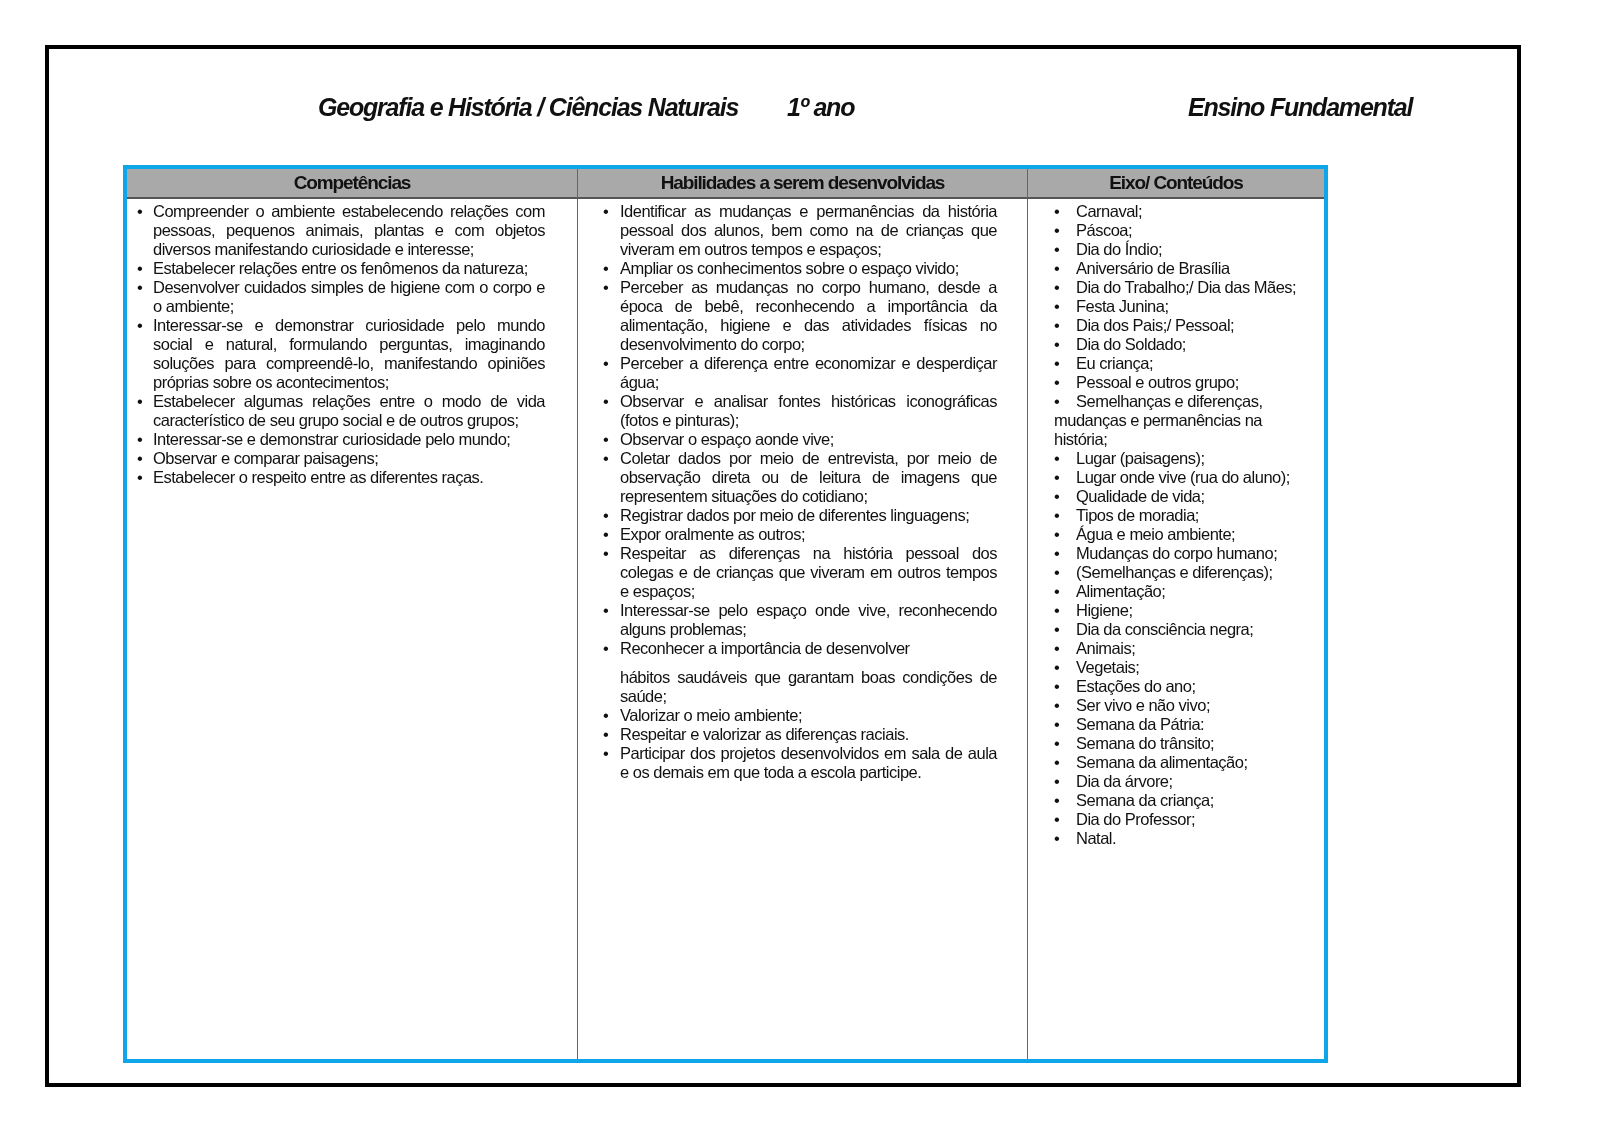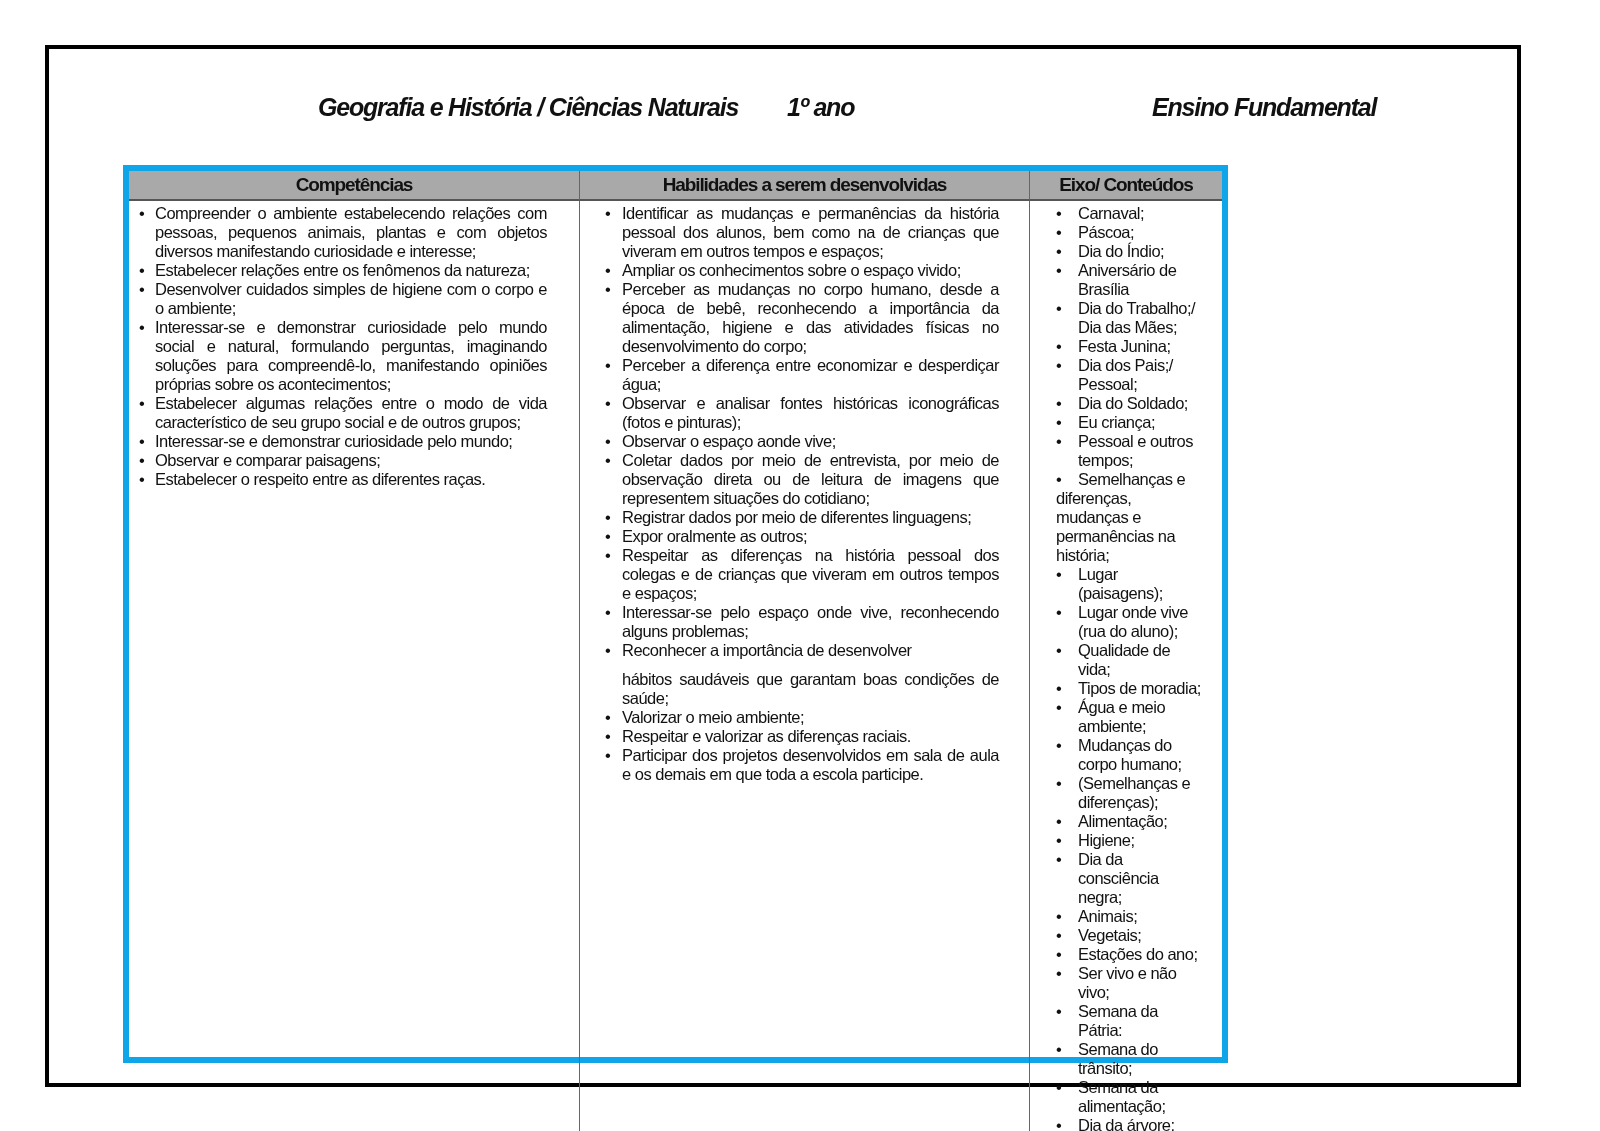--- a/index.html
+++ b/index.html
@@ -4,23 +4,23 @@
   <style>
     html, body { margin: 0; padding: 0; background: #ffffff; }
     body { width: 1600px; height: 1131px; position: relative; overflow: hidden;
            font-family: "Liberation Sans", sans-serif; color: #111; }
     .frame { position: absolute; left: 45px; top: 45px; width: 1468px; height: 1034px;
              border: 4px solid #000; box-sizing: content-box; }
     .headline { position: absolute; top: 93px; font-size: 25px; font-weight: bold;
                 letter-spacing: -1.2px; white-space: nowrap; font-style: italic; }
     .h-subject { left: 318px; }
     .h-grade { left: 787px; }
-    .h-level { left: 1152px; }
-    .tbl { position: absolute; left: 123px; top: 165px; width: 1105px; height: 898px;
-           border: 6px solid #0ea5e9; box-sizing: border-box; display: grid;
+    .h-level { left: 1188px; }
+    .tbl { position: absolute; left: 123px; top: 165px; width: 1205px; height: 898px;
+           border: 4px solid #0ea5e9; box-sizing: border-box; display: grid;
            grid-template-columns: 450px 450px 1fr; grid-template-rows: 30px 1fr; }
     .th { background: #a9a9a9; border-bottom: 2px solid #555; font-weight: bold;
           font-size: 19px; letter-spacing: -1.1px; display: flex; align-items: center;
           justify-content: center; }
     .th + .th, .td + .td { border-left: 1px solid #666; }
     .td { font-size: 16.5px; line-height: 19px; letter-spacing: -0.5px; padding-top: 3px; }
     .col1 { padding-left: 10px; padding-right: 32px; }
     .col2 { padding-left: 25px; padding-right: 30px; }
     .col3 { padding-left: 26px; padding-right: 20px; }
     ul { list-style: none; margin: 0; padding: 0; }
@@ -88,21 +88,21 @@
     <ul>
       <li>Carnaval;</li>
       <li>Páscoa;</li>
       <li>Dia do Índio;</li>
       <li>Aniversário de Brasília</li>
       <li>Dia do Trabalho;/ Dia das Mães;</li>
       <li>Festa Junina;</li>
       <li>Dia dos Pais;/ Pessoal;</li>
       <li>Dia do Soldado;</li>
       <li>Eu criança;</li>
-      <li>Pessoal e outros tempos;</li>
+      <li>Pessoal e outros grupo;</li>
       <li class="hang">Semelhanças e diferenças, mudanças e permanências na história;</li>
       <li>Lugar (paisagens);</li>
       <li>Lugar onde vive (rua do aluno);</li>
       <li>Qualidade de vida;</li>
       <li>Tipos de moradia;</li>
       <li>Água e meio ambiente;</li>
       <li>Mudanças do corpo humano;</li>
       <li>(Semelhanças e diferenças);</li>
       <li>Alimentação;</li>
       <li>Higiene;</li>

